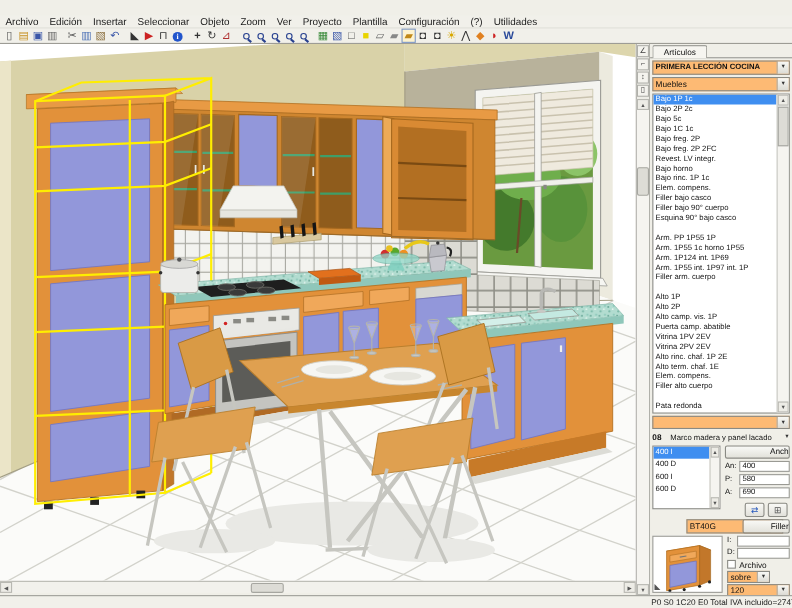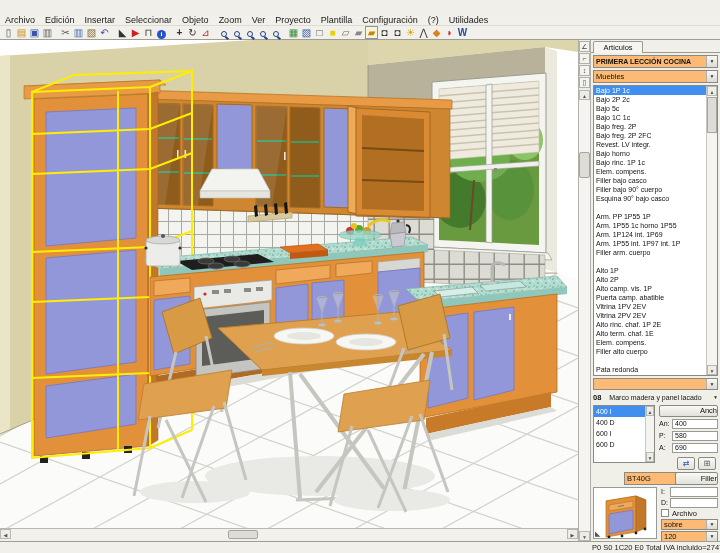--- a/index.html
+++ b/index.html
@@ -519,21 +519,21 @@
       <span class="flab">I:</span>
       <span class="ffield"></span>
     </div>
     <div class="frow" style="top:458px;">
       <span class="flab">D:</span>
       <span class="ffield"></span>
     </div>
     <div class="cbrow">
       <span class="cbbox"></span><span>Archivo</span>
     </div>
-    <div class="combo" style="left:70px;top:479px;width:57px;height:11px;">
+    <div class="combo" style="left:70px;top:479px;width:39px;height:11px;">
       <span class="ct" style="line-height:9px;">sobre</span>
       <span class="ca" style="line-height:9px;">▼</span>
     </div>
     <div class="combo" style="left:70px;top:491px;width:57px;height:11px;">
       <span class="ct" style="line-height:9px;">120</span>
       <span class="ca" style="line-height:9px;">▼</span>
     </div>
   </div>
 
   <div class="hscroll">

